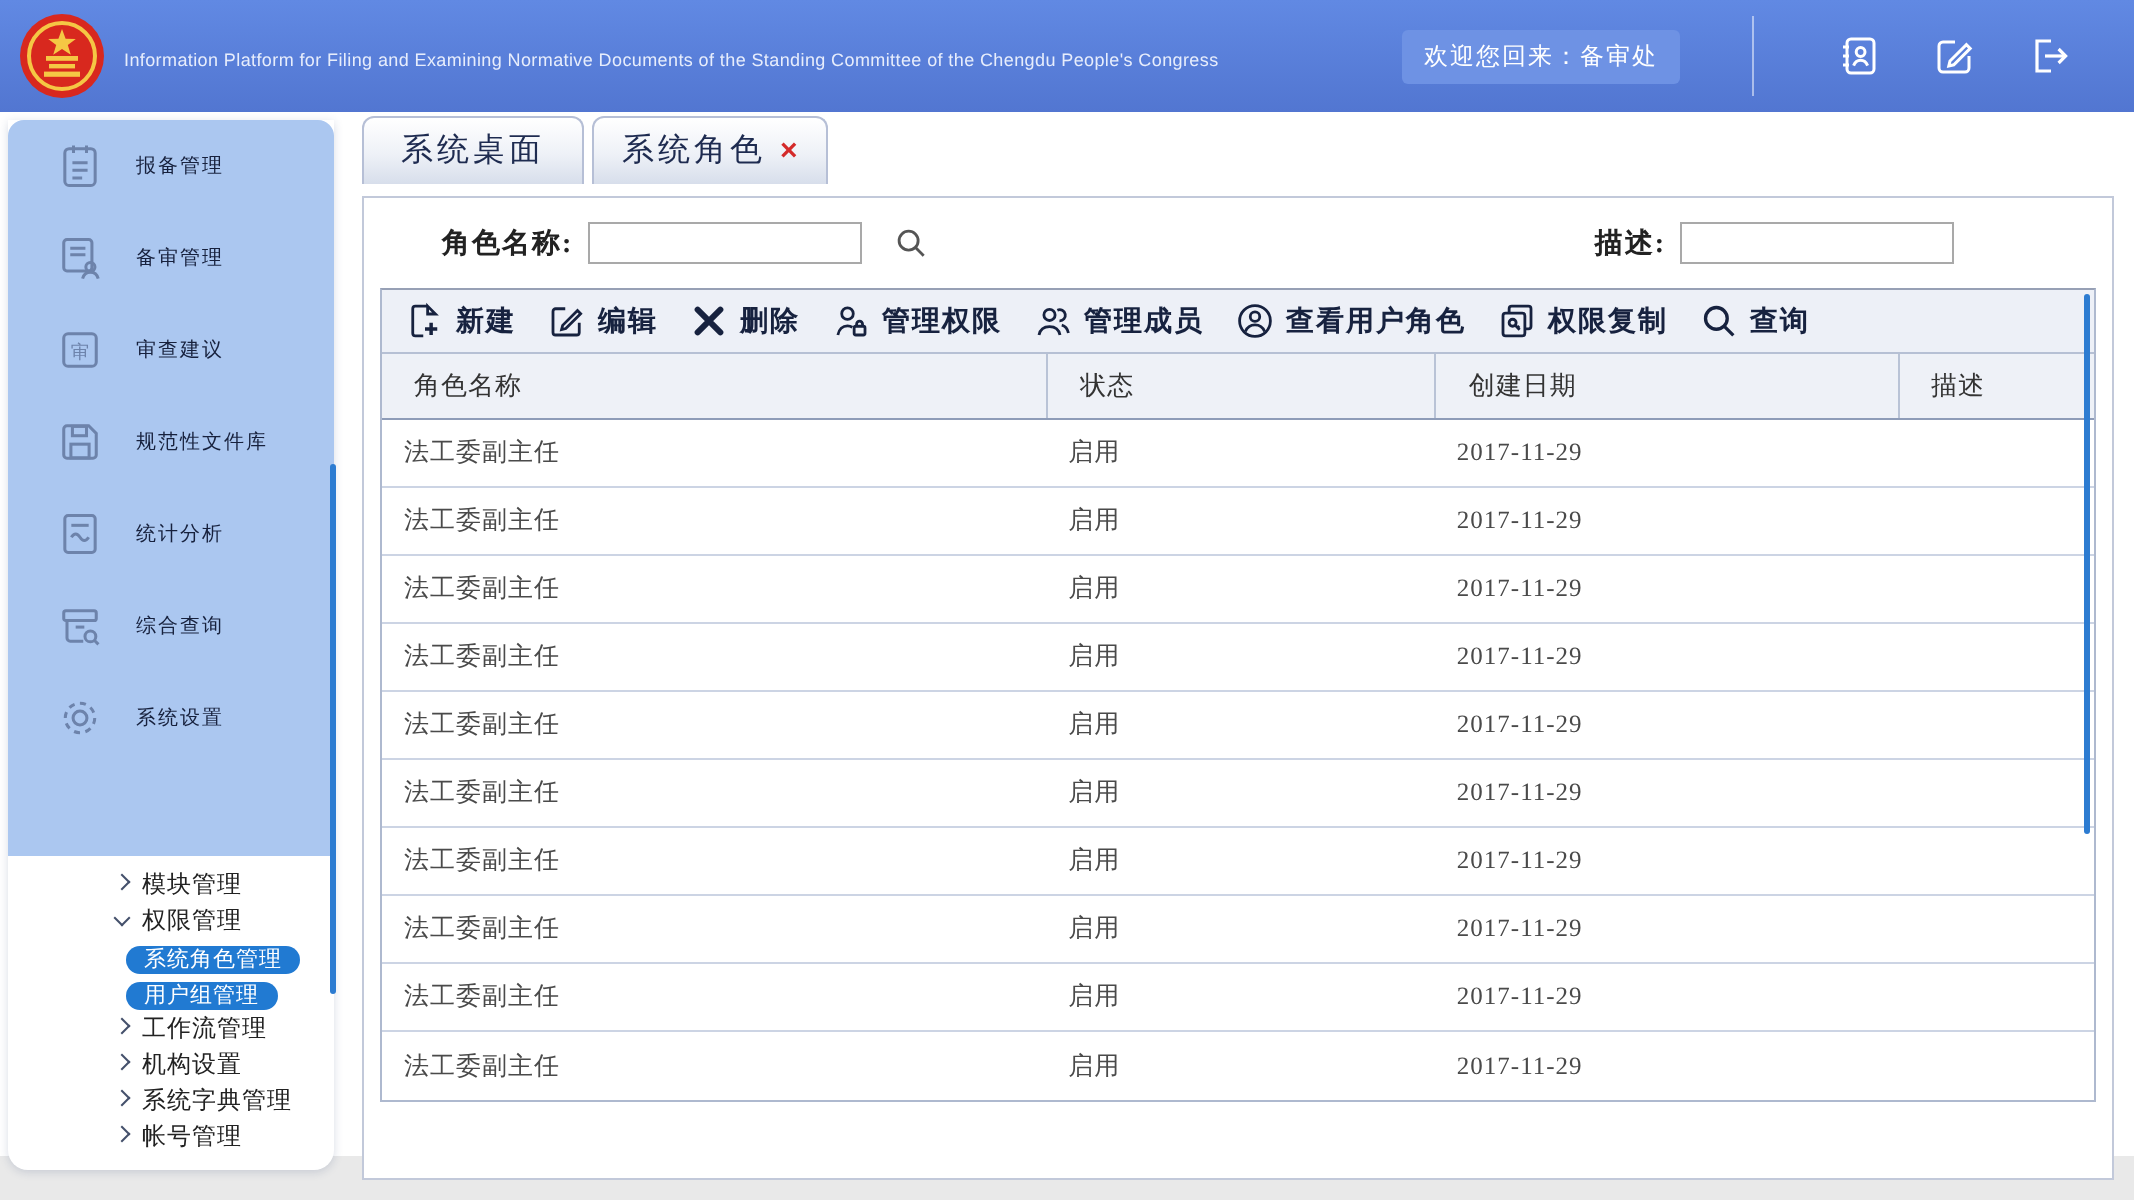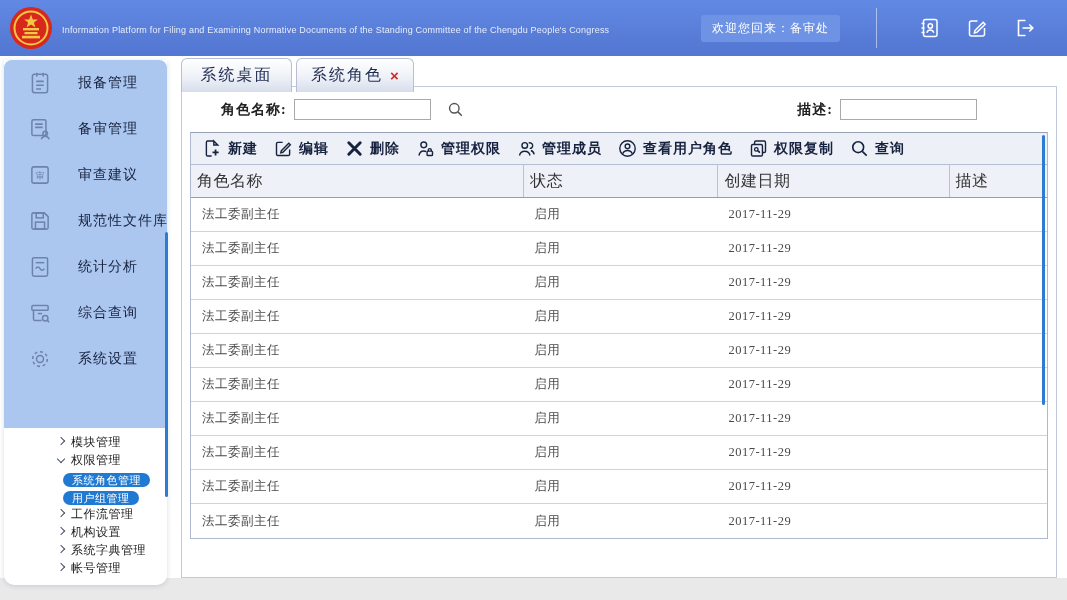--- a/index.html
+++ b/index.html
@@ -28,21 +28,21 @@
     letter-spacing:1px;cursor:pointer;margin-right:36px;}
   .hdr-divider{width:1px;height:40px;background:rgba(255,255,255,.5);margin-right:16px;}
   .hdr-icon{width:24px;height:24px;color:#fff;cursor:pointer;margin-left:24px;}
 
   
   .sidebar{position:absolute;left:4px;top:60px;width:163px;height:525px;background:#fff;
     border-radius:0 0 10px 10px;box-shadow:0 1px 5px rgba(40,60,110,.18);z-index:3;}
   .side-menu{height:368px;background:var(--sidebar-blue);border-radius:8px 8px 0 0;overflow:hidden;}
   .side-item{height:46px;display:flex;align-items:center;padding-left:23px;cursor:pointer;}
   .side-item .ic{width:26px;height:26px;color:#6d83ab;flex:0 0 auto;}
-  .side-item .lbl{margin-left:25px;font-size:14px;color:#17213d;letter-spacing:1px;white-space:nowrap;}
+  .side-item .lbl{margin-left:15px;font-size:10px;color:#17213d;letter-spacing:1px;white-space:nowrap;}
   .side-tree{padding-top:5px;font-size:12px;}
   .tree-row{height:18px;display:flex;align-items:center;padding-left:52px;cursor:pointer;color:#222;}
   .tw{width:15px;height:10px;position:relative;flex:0 0 auto;}
   .chev{position:absolute;left:2px;top:1px;width:6px;height:6px;
     border-right:1.4px solid #44506b;border-bottom:1.4px solid #44506b;}
   .chev.right{transform:rotate(-45deg);}
   .chev.down{transform:rotate(45deg);}
   .tree-lbl{white-space:nowrap;letter-spacing:.5px;}
   .tree-pill-row{height:18px;display:flex;align-items:flex-end;padding-left:59px;}
   .tree-pill{background:var(--accent-blue);color:#fff;font-size:11px;line-height:14px;
@@ -54,43 +54,43 @@
   .tabs{position:absolute;left:181px;top:58px;display:flex;gap:4px;z-index:2;}
   .tab{min-width:111px;height:34px;display:flex;align-items:center;justify-content:center;
     background:linear-gradient(180deg,#ffffff 0%,#eef1f7 55%,#d7deeb 100%);
     border:1px solid var(--tab-border);border-bottom:none;border-radius:6px 6px 0 0;
     font-family:"Liberation Serif","DejaVu Serif",serif;font-size:16px;color:#1e2b50;
     letter-spacing:2px;cursor:pointer;padding:0 14px;}
   .tab-close{color:var(--close-red);font-weight:bold;font-size:15px;margin-left:7px;
     letter-spacing:0;cursor:pointer;font-family:"Liberation Sans",sans-serif;}
 
   
-  .panel{position:absolute;left:181px;top:86px;width:876px;height:492px;background:#fff;
+  .panel{position:absolute;left:181px;top:98px;width:876px;height:492px;background:#fff;
     border:1px solid var(--panel-border);z-index:1;}
   .search-row{height:45px;display:flex;align-items:center;}
   .f-label{font-family:"Liberation Serif","DejaVu Serif",serif;font-weight:bold;
     font-size:14px;color:#222;letter-spacing:1px;}
   .f-input{width:137px;height:21px;border:1px solid #a9a9a9;background:#fff;
     font-size:12px;padding:0 4px;outline:none;}
   .search-ic{width:19px;height:19px;color:#555;margin-left:15px;cursor:pointer;}
   .lab1{margin-left:39px;} .inp1{margin-left:7px;}
   .grp-desc{margin-left:auto;margin-right:79px;display:flex;align-items:center;}
   .inp2{margin-left:7px;}
 
   .grid-box{margin:0 8px;border:1px solid #aeb9cf;border-top:1px solid #97a0b5;}
   .toolbar{height:32px;background:var(--toolbar-bg);display:flex;align-items:center;
     padding-left:11px;border-bottom:1px solid #b6c0d4;}
   .tbtn{display:flex;align-items:center;margin-right:15px;cursor:pointer;color:var(--ink);}
   .tbtn .ic{width:21px;height:21px;margin-right:5px;}
   .tbtn .tl{font-family:"Liberation Serif","DejaVu Serif",serif;font-weight:bold;
     font-size:14px;letter-spacing:1px;white-space:nowrap;}
 
   .thead{height:33px;background:var(--headrow-bg);display:flex;border-bottom:1px solid #8e9cb8;}
-  .th{display:flex;align-items:center;padding-left:6px;
-    font-family:"Liberation Serif","DejaVu Serif",serif;font-size:16px;color:#333;
+  .th{display:flex;align-items:center;padding-left:16px;
+    font-family:"Liberation Serif","DejaVu Serif",serif;font-size:13px;color:#333;
     border-left:1px solid #b9c3d6;letter-spacing:.5px;}
   .th:first-child{border-left:none;}
   .c1{width:38.8%;} .c2{width:22.7%;} .c3{width:27%;} .c4{width:11.5%;}
   .trow{height:34px;display:flex;border-bottom:1px solid var(--row-border);cursor:pointer;background:#fff;}
   .trow:last-child{border-bottom:none;}
   .td{display:flex;align-items:center;padding-left:11px;
     font-family:"Liberation Serif","DejaVu Serif",serif;font-size:12.5px;color:#4a4a4a;
     letter-spacing:.5px;overflow:hidden;white-space:nowrap;}
   .panel-scrollbar{position:absolute;right:11px;top:48px;width:3px;height:270px;
     background:var(--scrollbar-blue);border-radius:2px;cursor:grab;z-index:4;}

